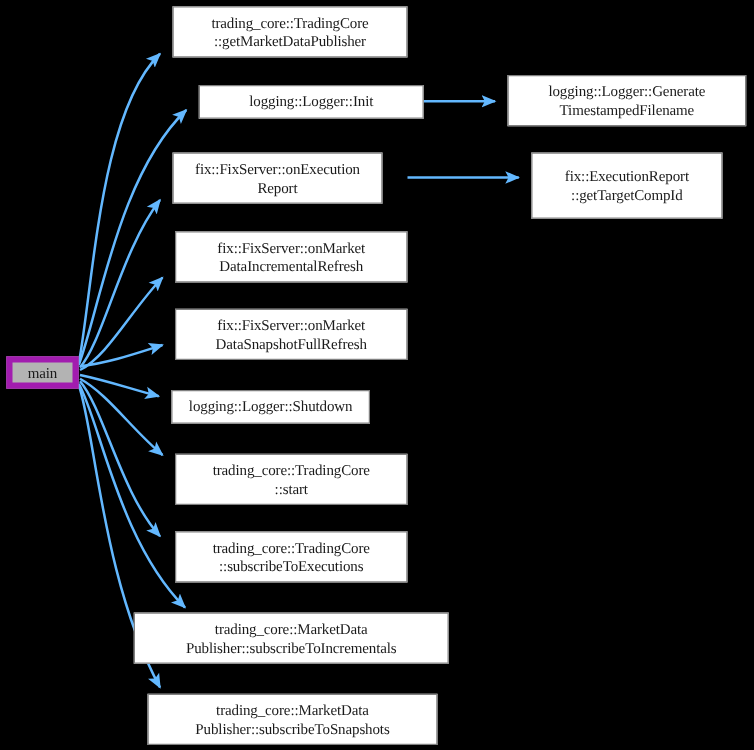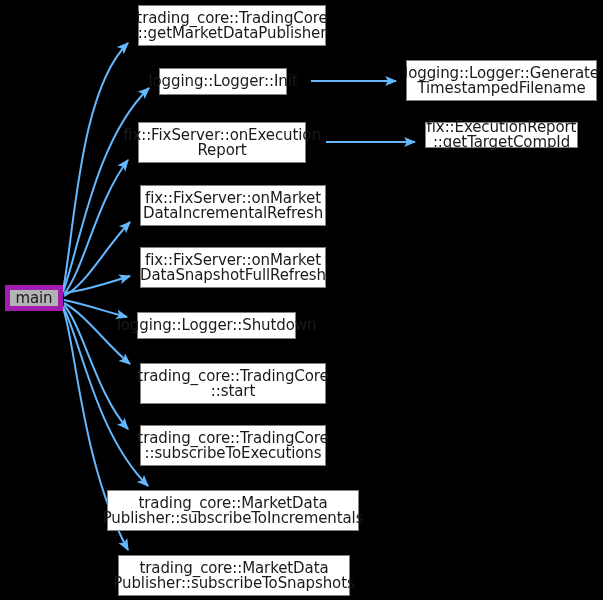--- a/index.html
+++ b/index.html
@@ -26,25 +26,26 @@
   .node {
     position: absolute;
     box-sizing: border-box;
     background: #ffffff;
     border: 1px solid #808080;
     display: flex;
     align-items: center;
     justify-content: center;
     text-align: center;
     color: #1a1a1a;
-    font-size: 15px;
+    font-size: 12px;
     line-height: 15px;
     letter-spacing: -0.1px;
     white-space: pre-line;
     z-index: 2;
+    font-family: Liberation Serif, serif;
   }
   .node.root {
     background: #b3b3b3;
     border: 5px solid #a21caf;
   }
 </style>
 </head>
 <body>
 
 <div id="graph">
@@ -63,33 +64,33 @@
       <path d="M 64,303 C 86,315 105,343 130,364" fill="none" stroke="#63b8ff" stroke-width="2" marker-end="url(#arrowhead)"></path>
       <path d="M 64,305 C 83,327 97,395 128,429" fill="none" stroke="#63b8ff" stroke-width="2" marker-end="url(#arrowhead)"></path>
       <path d="M 63,307 C 80,337 95,433 148,486" fill="none" stroke="#63b8ff" stroke-width="2" marker-end="url(#arrowhead)"></path>
       <path d="M 63,308 C 76,345 82,465 128,550" fill="none" stroke="#63b8ff" stroke-width="2" marker-end="url(#arrowhead)"></path>
       <path d="M 311,81 L 396,81" fill="none" stroke="#63b8ff" stroke-width="2" marker-end="url(#arrowhead)"></path>
       <path d="M 326,142 L 415,142" fill="none" stroke="#63b8ff" stroke-width="2" marker-end="url(#arrowhead)"></path>
     </svg>
 <div class="node root" style="left: 5px; top: 285px; width: 58px; height: 26px;">main</div>
     <div class="node" style="left: 138px; top: 5px; width: 188px; height: 41px;">trading_core::TradingCore
 ::getMarketDataPublisher</div>
-    <div class="node" style="left: 159px; top: 68px; width: 128px; height: 27px;">logging::Logger::Init</div>
+    <div class="node" style="left: 159px; top: 68px; width: 180px; height: 27px;">logging::Logger::Init</div>
     <div class="node" style="left: 138px; top: 122px; width: 168px; height: 41px;">fix::FixServer::onExecution
 Report</div>
     <div class="node" style="left: 140px; top: 185px; width: 186px; height: 41px;">fix::FixServer::onMarket
 DataIncrementalRefresh</div>
     <div class="node" style="left: 140px; top: 247px; width: 186px; height: 41px;">fix::FixServer::onMarket
 DataSnapshotFullRefresh</div>
     <div class="node" style="left: 137px; top: 312px; width: 159px; height: 27px;">logging::Logger::Shutdown</div>
     <div class="node" style="left: 140px; top: 363px; width: 186px; height: 41px;">trading_core::TradingCore
 ::start</div>
     <div class="node" style="left: 140px; top: 425px; width: 186px; height: 41px;">trading_core::TradingCore
 ::subscribeToExecutions</div>
     <div class="node" style="left: 107px; top: 490px; width: 252px; height: 41px;">trading_core::MarketData
 Publisher::subscribeToIncrementals</div>
     <div class="node" style="left: 118px; top: 555px; width: 232px; height: 41px;">trading_core::MarketData
 Publisher::subscribeToSnapshots</div>
     <div class="node" style="left: 406px; top: 60px; width: 191px; height: 41px;">logging::Logger::Generate
 TimestampedFilename</div>
-    <div class="node" style="left: 425px; top: 122px; width: 153px; height: 26px;">fix::ExecutionReport
+    <div class="node" style="left: 425px; top: 122px; width: 153px; height: 53px;">fix::ExecutionReport
 ::getTargetCompId</div>
   </div>
 
 </body></html>

